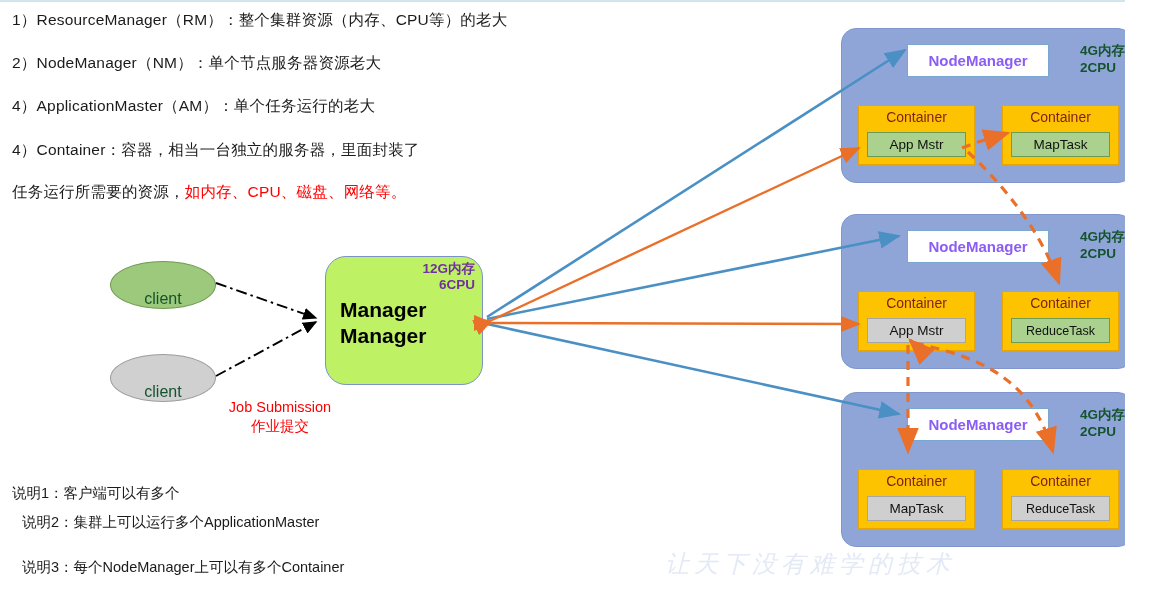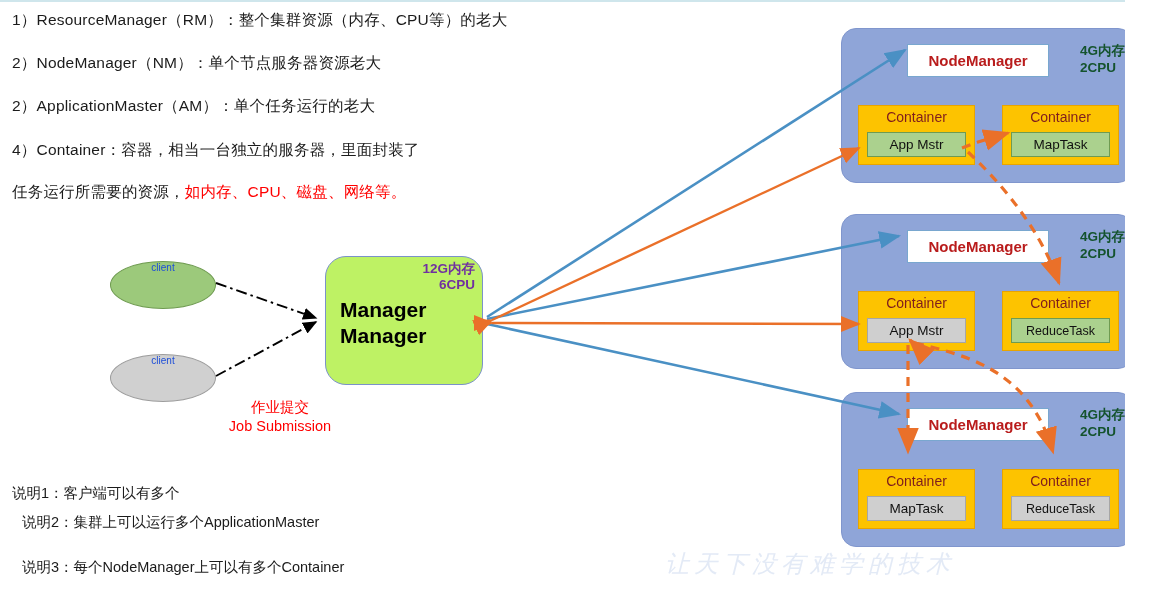--- a/index.html
+++ b/index.html
@@ -34,22 +34,22 @@
     color:#1b1b1b;
     font-size:14.5px;
     white-space:nowrap;
   }
 
   
   .client{
     position:absolute;
     width:104px;height:46px;
     border-radius:50%;
-    display:flex;align-items:flex-start;justify-content:center;
-    font-size:10px;color:#1d4ed8;
+    display:flex;align-items:flex-end;justify-content:center;
+    font-size:16px;color:#14532d;
   }
   .client.green{background:#9cc97b;border:1.6px solid #6f9b51;}
   .client.gray{background:#d0d0d0;border:1.6px solid #9d9d9d;}
 
   
   #rm{
     position:absolute;
     left:325px;top:256px;width:158px;height:129px;
     background:#bef264;
     border:1.4px solid #7b92c9;
@@ -78,21 +78,21 @@
     left:841px;width:292px;height:155px;
     background:#8fa5d8;
     border:1.4px solid #8096cd;
     border-radius:15px;
     box-sizing:border-box;
   }
   .nm .nm-title{
     position:absolute;left:65px;top:15px;width:140px;height:31px;
     background:#ffffff;border:1.3px solid #79a7cf;
     display:flex;align-items:center;justify-content:center;
-    font-weight:bold;font-size:15px;color:#b91c1c;
+    font-weight:bold;font-size:15px;color:#8b5cf6;
   }
   .nm .nm-spec{
     position:absolute;right:7px;top:13px;
     color:#14532d;font-weight:bold;font-size:13.5px;
     line-height:17px;
   }
   .container-box{
     position:absolute;top:76px;
     width:117px;height:60px;
     background:#fdc300;
@@ -127,21 +127,21 @@
 </style>
 </head>
 <body>
 
 <div id="canvas">
 
   <div id="topline"></div>
 
   <div class="desc" style="left:12px;top:10px;">1）ResourceManager（RM）：整个集群资源（内存、CPU等）的老大</div>
   <div class="desc" style="left:12px;top:53px;">2）NodeManager（NM）：单个节点服务器资源老大</div>
-  <div class="desc" style="left:12px;top:96px;">2）ApplicationMaster（AM）：单个任务运行的老大</div>
+  <div class="desc" style="left:12px;top:96px;">4）ApplicationMaster（AM）：单个任务运行的老大</div>
   <div class="desc" style="left:12px;top:140px;">4）Container：容器，相当一台独立的服务器，里面封装了</div>
   <div class="desc" style="left:12px;top:182px;">
     <span>任务运行所需要的资源，</span><span class="red">如内存、CPU、磁盘、网络等。</span>
   </div>
 
   <div class="note" style="left:12px;top:468px;margin-top:16px;">说明1：客户端可以有多个</div>
   <div class="note" style="left:22px;top:513px;">说明2：集群上可以运行多个ApplicationMaster</div>
   <div class="note" style="left:22px;top:558px;">说明3：每个NodeManager上可以有多个Container</div>
 
   <div class="client green" style="left:110px;top:261px;">
@@ -156,22 +156,22 @@
       <div>12G内存</div>
       <div>6CPU</div>
     </div>
     <div class="title">
       <div>Manager</div>
       <div>Manager</div>
     </div>
   </div>
 
   <div id="jobsub">
+    <div>Job Submission</div>
     <div>作业提交</div>
-    <div>Job Submission</div>
   </div>
 
   <div class="nm" style="top:28px;">
     <div class="nm-title">NodeManager</div>
     <div class="nm-spec">
       <div>4G内存</div>
       <div>2CPU</div>
     </div>
     <div class="container-box left">
       <div class="clabel">Container</div>

